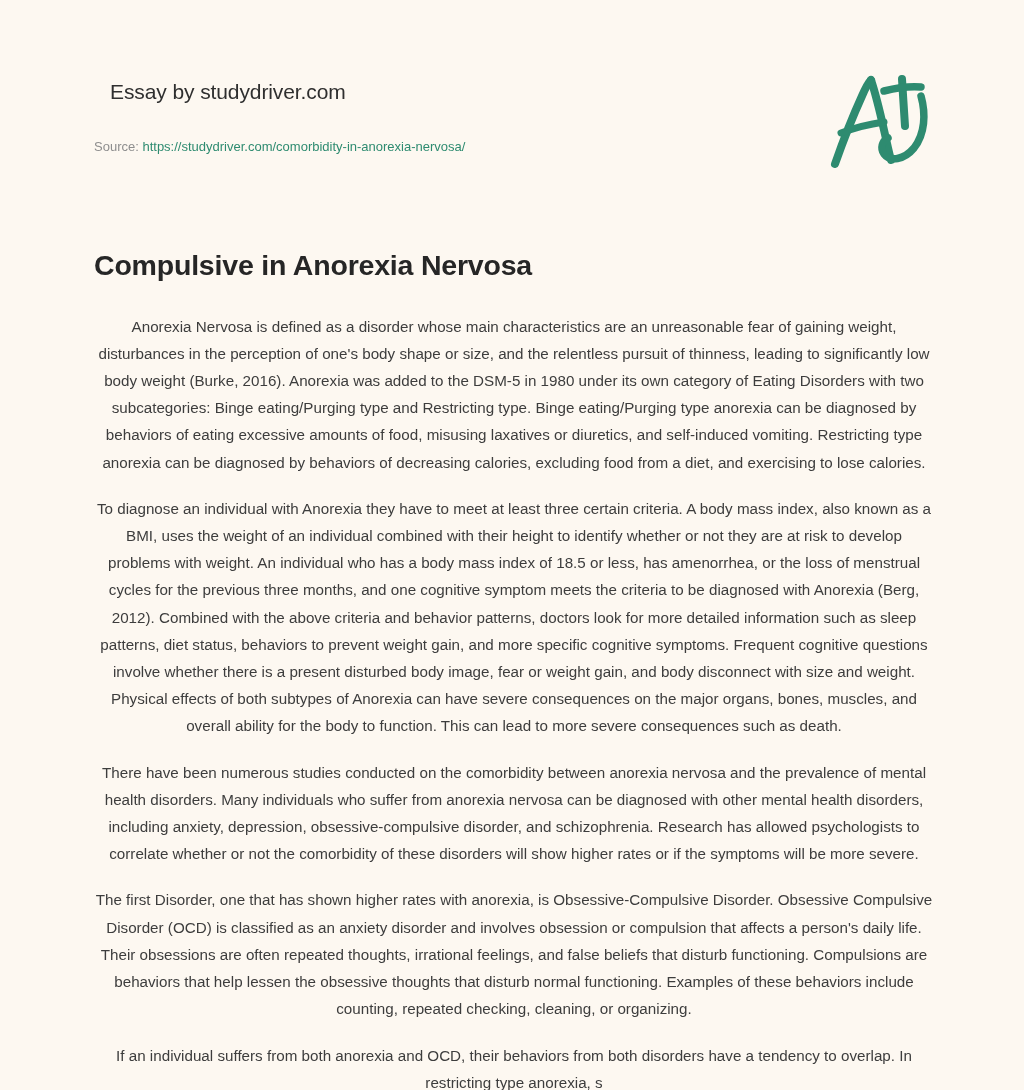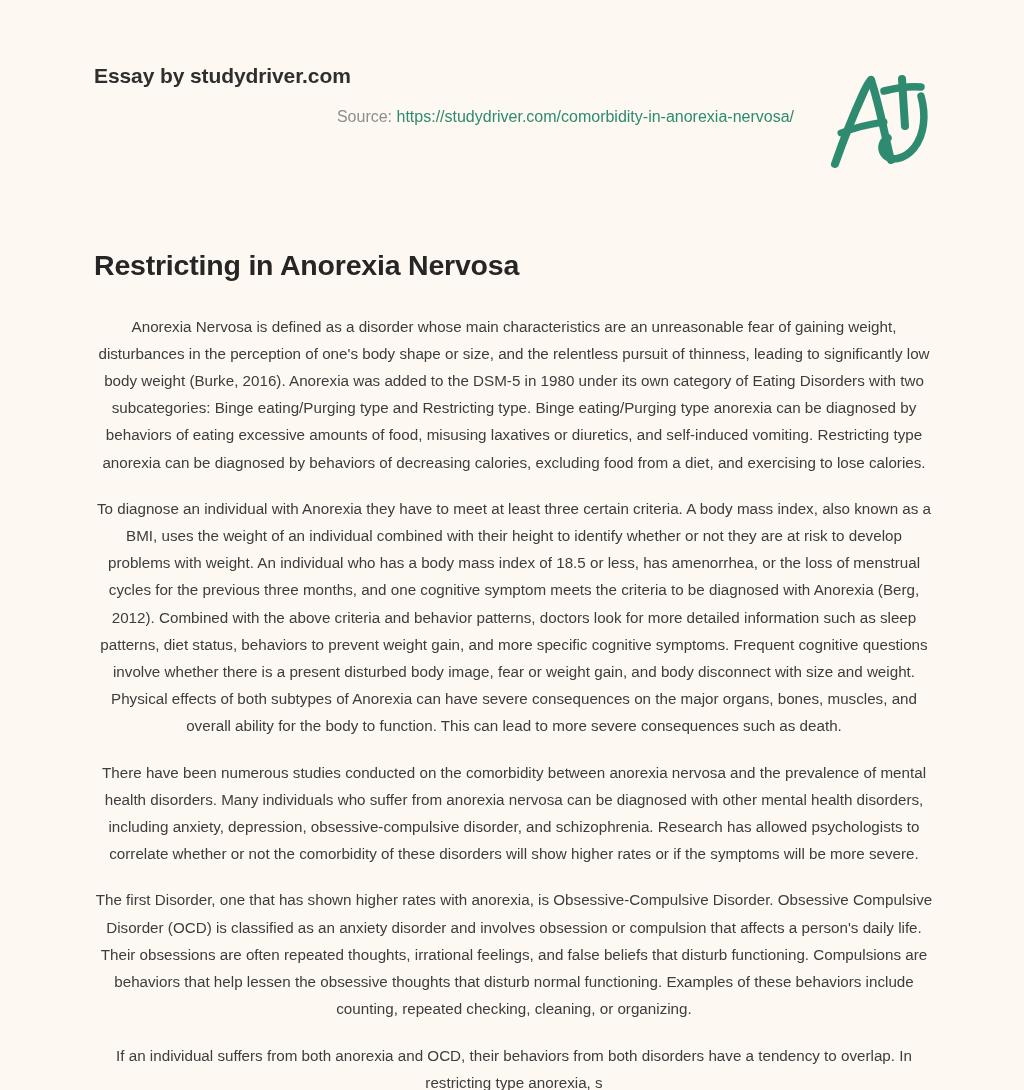--- a/index.html
+++ b/index.html
@@ -33,34 +33,33 @@
 
   .header-text {
     position: absolute;
     left: 94px;
     top: 62px;
     width: 700px;
   }
 
   .essay-by {
     font-size: 21px;
-    font-weight: bold;
+    font-weight: normal;
     color: #2f2f2f;
     letter-spacing: -0.1px;
     line-height: 1.3;
-    margin: 0;
+    margin: 16px;
   }
 
   .source-line {
     margin: 0;
     padding-top: 17px;
-    font-size: 16px;
+    font-size: 13px;
     line-height: 1.4;
     white-space: nowrap;
-    text-align: right;
   }
 
   .source-label {
     color: #8e8e8e;
   }
 
   .source-url {
     color: #2e8b70;
     text-decoration: none;
   }
@@ -141,21 +140,21 @@
           <path d="M66 33 C78 30 92 28 103 29" stroke-width="7.5"></path>
 
           <path d="M103 38 C108 56 107 76 96 90 C86 102 72 104 66 96 C62 90 64 83 70 80" stroke-width="7.5"></path>
         </g>
       </svg>
     </div>
 
   </div>
 
   <div class="article">
-    <h1 class="doc-title">Restricting in Anorexia Nervosa</h1>
+    <h1 class="doc-title">Compulsive in Anorexia Nervosa</h1>
 
     <div class="body-copy">
       <p>Anorexia Nervosa is defined as a disorder whose main characteristics are an unreasonable fear of gaining weight, disturbances in the perception of one's body shape or size, and the relentless pursuit of thinness, leading to significantly low body weight (Burke, 2016). Anorexia was added to the DSM-5 in 1980 under its own category of Eating Disorders with two subcategories: Binge eating/Purging type and Restricting type. Binge eating/Purging type anorexia can be diagnosed by behaviors of eating excessive amounts of food, misusing laxatives or diuretics, and self-induced vomiting. Restricting type anorexia can be diagnosed by behaviors of decreasing calories, excluding food from a diet, and exercising to lose calories.</p>
       <p>To diagnose an individual with Anorexia they have to meet at least three certain criteria. A body mass index, also known as a BMI, uses the weight of an individual combined with their height to identify whether or not they are at risk to develop problems with weight. An individual who has a body mass index of 18.5 or less, has amenorrhea, or the loss of menstrual cycles for the previous three months, and one cognitive symptom meets the criteria to be diagnosed with Anorexia (Berg, 2012). Combined with the above criteria and behavior patterns, doctors look for more detailed information such as sleep patterns, diet status, behaviors to prevent weight gain, and more specific cognitive symptoms. Frequent cognitive questions involve whether there is a present disturbed body image, fear or weight gain, and body disconnect with size and weight. Physical effects of both subtypes of Anorexia can have severe consequences on the major organs, bones, muscles, and overall ability for the body to function. This can lead to more severe consequences such as death.</p>
       <p>There have been numerous studies conducted on the comorbidity between anorexia nervosa and the prevalence of mental health disorders. Many individuals who suffer from anorexia nervosa can be diagnosed with other mental health disorders, including anxiety, depression, obsessive-compulsive disorder, and schizophrenia. Research has allowed psychologists to correlate whether or not the comorbidity of these disorders will show higher rates or if the symptoms will be more severe.</p>
       <p>The first Disorder, one that has shown higher rates with anorexia, is Obsessive-Compulsive Disorder. Obsessive Compulsive Disorder (OCD) is classified as an anxiety disorder and involves obsession or compulsion that affects a person's daily life. Their obsessions are often repeated thoughts, irrational feelings, and false beliefs that disturb functioning. Compulsions are behaviors that help lessen the obsessive thoughts that disturb normal functioning. Examples of these behaviors include counting, repeated checking, cleaning, or organizing.</p>
       <p>If an individual suffers from both anorexia and OCD, their behaviors from both disorders have a tendency to overlap. In restricting type anorexia, s</p>
     </div>
   </div>
 

